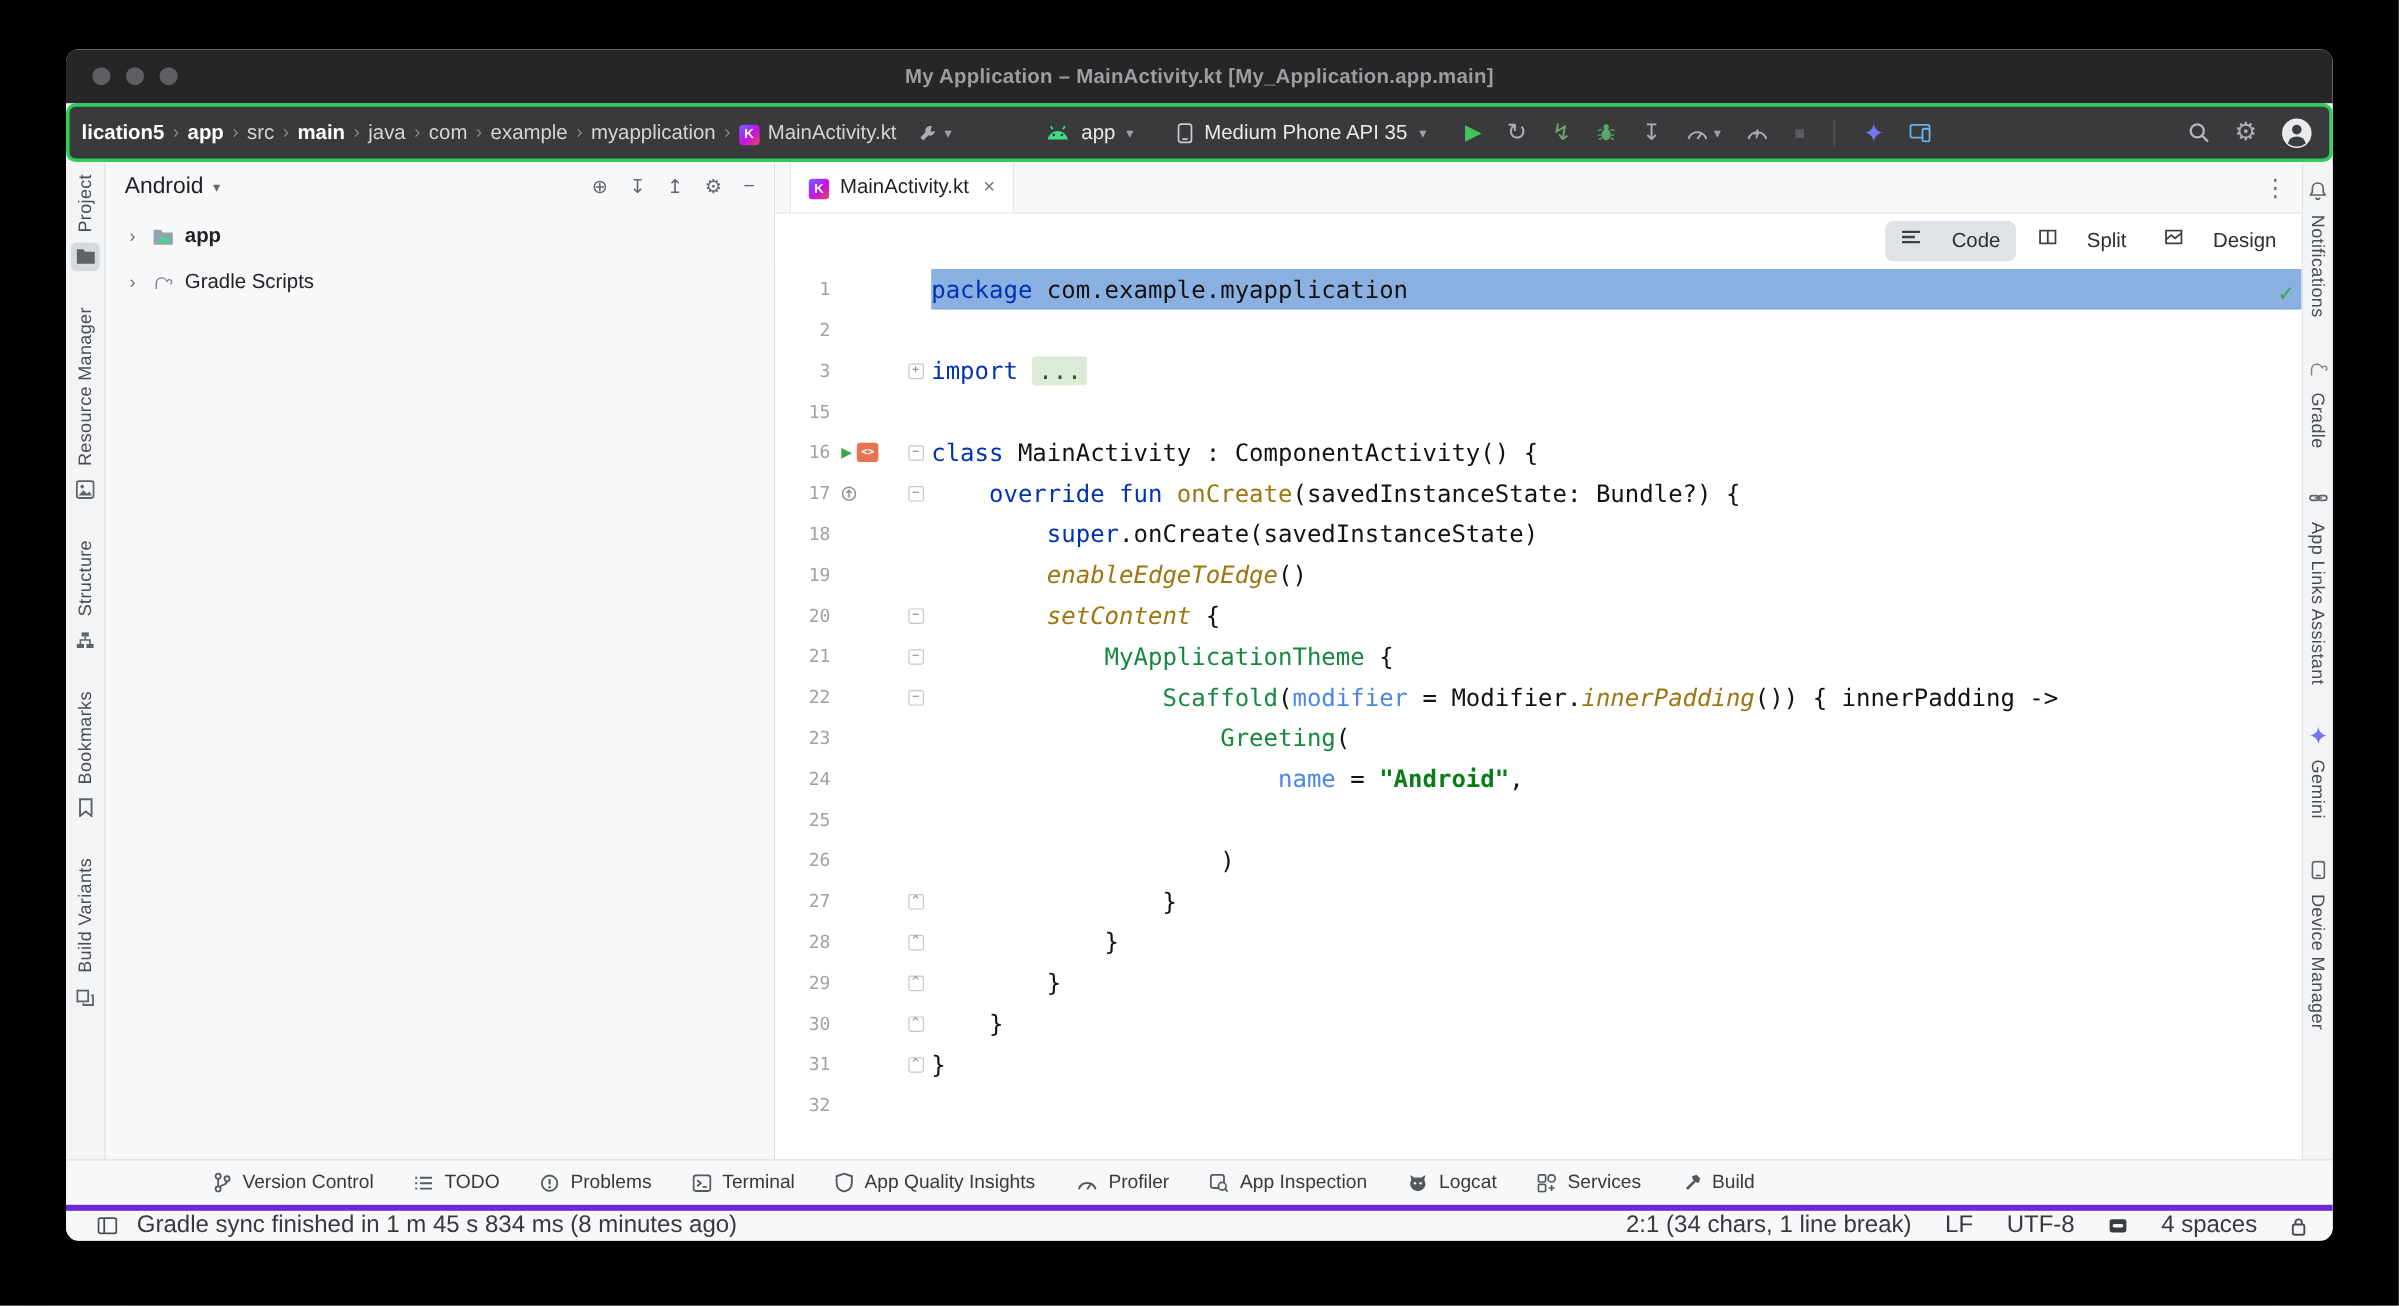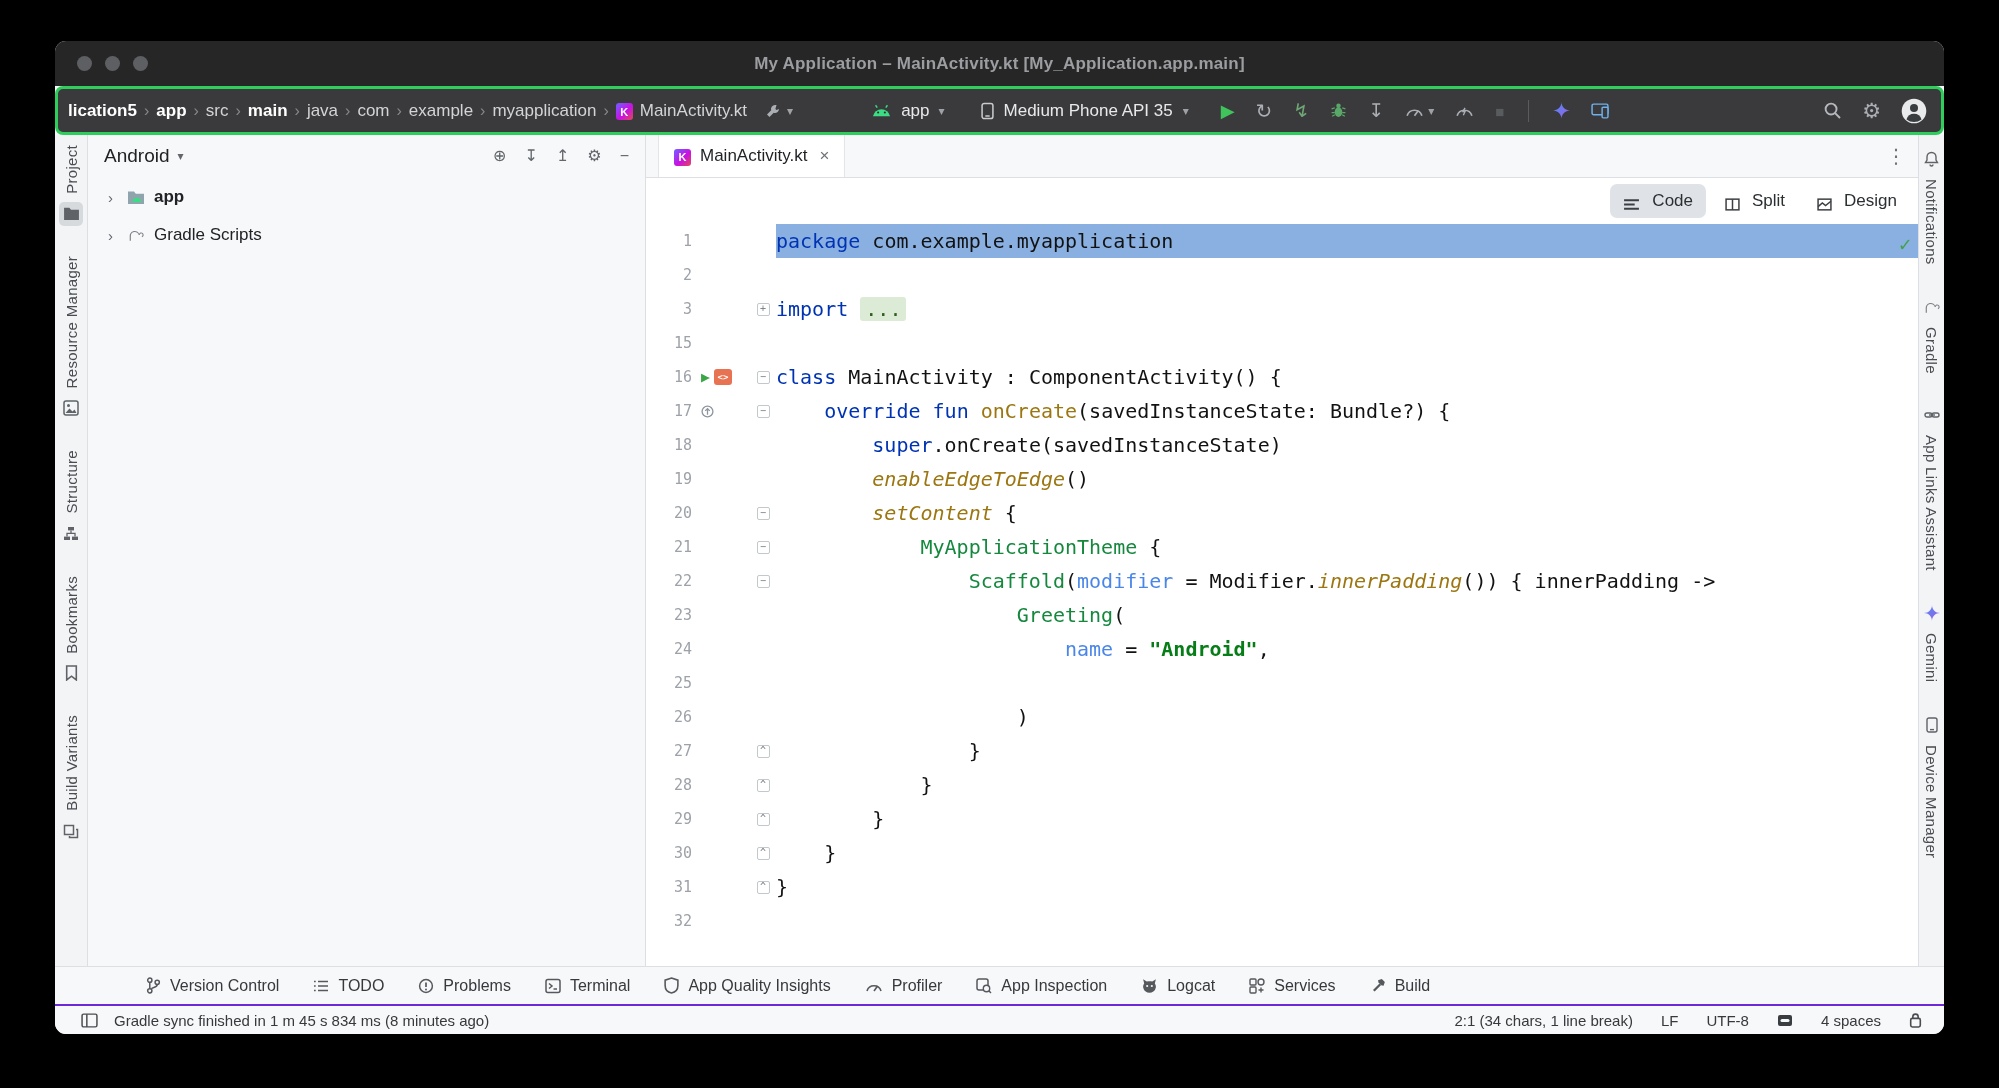--- a/index.html
+++ b/index.html
@@ -42,21 +42,21 @@
 .ptree{padding-top:2px}
 .trow{height:38px;display:flex;align-items:center;gap:9px;padding-left:20px;font-size:17px;color:#202225;cursor:pointer}
 .trow .chev{color:#63676b;font-size:15px;width:10px}
 .trow.bold .tlabel{font-weight:700}
 .editor{flex:1;display:flex;flex-direction:column;background:#fff;min-width:0;position:relative}
 .tabbar{height:43px;background:#f7f8fa;border-bottom:1px solid #dddfe2;display:flex;align-items:stretch;padding-left:12px;flex:0 0 auto}
 .etab{display:flex;align-items:center;gap:9px;padding:0 15px;background:#fff;border-left:1px solid #e3e5e8;border-right:1px solid #e3e5e8;font-size:17px;color:#1f2124;cursor:pointer}
 .etab .close{color:#6e7276;font-size:17px;margin-left:3px}
 .kebab{margin-left:auto;display:flex;align-items:center;padding-right:12px;color:#6e7276;font-size:20px;cursor:pointer}
 .modebar{height:46px;display:flex;align-items:center;justify-content:flex-end;gap:6px;padding-right:8px;flex:0 0 auto;background:#fff}
-.mode{display:inline-flex;align-items:flex-end;gap:12px;padding:7px 13px;border-radius:7px;font-size:17px;color:#2c2f32;cursor:pointer}
+.mode{display:inline-flex;align-items:flex-start;gap:25px;padding:7px 13px;border-radius:7px;font-size:17px;color:#2c2f32;cursor:pointer}
 .mode.active{background:#dfe3e7}
 .codearea{flex:1;position:relative;font-family:"DejaVu Sans Mono",monospace;overflow:hidden}
 .crow{display:flex;align-items:center;height:34px}
 .ln{width:46px;flex:0 0 auto;text-align:right;font-size:15px;color:#9da2a8}
 .gic{width:58px;flex:0 0 auto;display:flex;align-items:center;gap:4px;padding-left:9px}
 .fold{width:26px;flex:0 0 auto;display:flex;justify-content:center}
 .fm{width:13px;height:13px;border:1px solid #c3c8cc;background:#fff;color:#7d848b;font-size:10px;line-height:10px;display:flex;align-items:center;justify-content:center;border-radius:2px}
 .ctext{flex:1;white-space:pre;font-size:20px;line-height:34px;color:#111}
 .ctext.sel{background:#8ab0e2}
 .tk-kw{color:#0033b3;font-weight:400}
@@ -64,23 +64,23 @@
 .tk-fn{color:#9c7611}
 .tk-fni{color:#9c7611;font-style:italic}
 .tk-comp{color:#15883e}
 .tk-str{color:#067d17;font-weight:700}
 .tk-arg{color:#4a86e8}
 .tk-fold{background:#dcebd5;border-radius:3px;padding:0 5px;color:#2f5e1e}
 .g-run{color:#3ba648;font-size:15px;cursor:pointer}
 .g-compose{width:18px;height:16px;background:#e87352;border-radius:3px;color:#fff;font-size:9px;font-weight:700;display:inline-flex;align-items:center;justify-content:center;cursor:pointer}
 .g-ovr{display:inline-flex;cursor:pointer}
 .inspect{position:absolute;top:8px;right:7px;color:#43a047;font-size:20px;font-weight:700}
-.bbar{height:38px;background:#f7f8fa;border-top:1px solid #dddfe2;display:flex;align-items:center;padding-left:74px;flex:0 0 auto}
+.bbar{height:38px;background:#f7f8fa;border-top:1px solid #dddfe2;display:flex;align-items:center;padding-left:106px;flex:0 0 auto}
 .bitem{display:inline-flex;align-items:center;gap:9px;padding:0 17px;font-size:16px;color:#37393c;cursor:pointer;height:100%}
-.sbar{height:30px;background:#f7f8fa;border-top:2px solid #6d28d9;display:flex;align-items:center;padding:0 22px 0 26px;font-size:15px;color:#37393c;flex:0 0 auto}
+.sbar{height:30px;background:#f7f8fa;border-top:5px solid #6d28d9;display:flex;align-items:center;padding:0 22px 0 26px;font-size:20px;color:#37393c;flex:0 0 auto}
 .sleft{display:flex;align-items:center;gap:16px}
 .sright{margin-left:auto;display:flex;align-items:center;gap:28px}
 .sitem{display:inline-flex;align-items:center;gap:7px;cursor:pointer}
 svg{display:block}
 </style>
 </head>
 <body>
 
 <div class="window">
 

